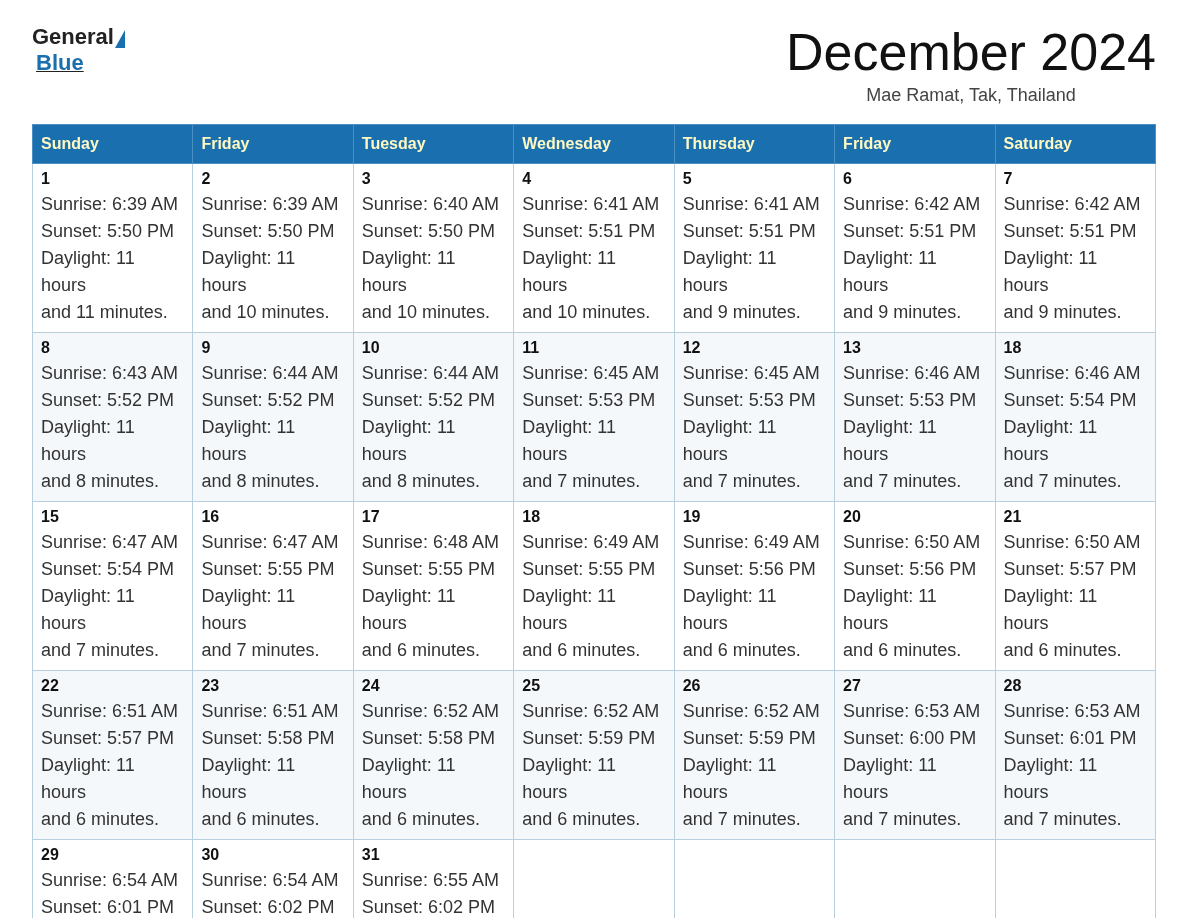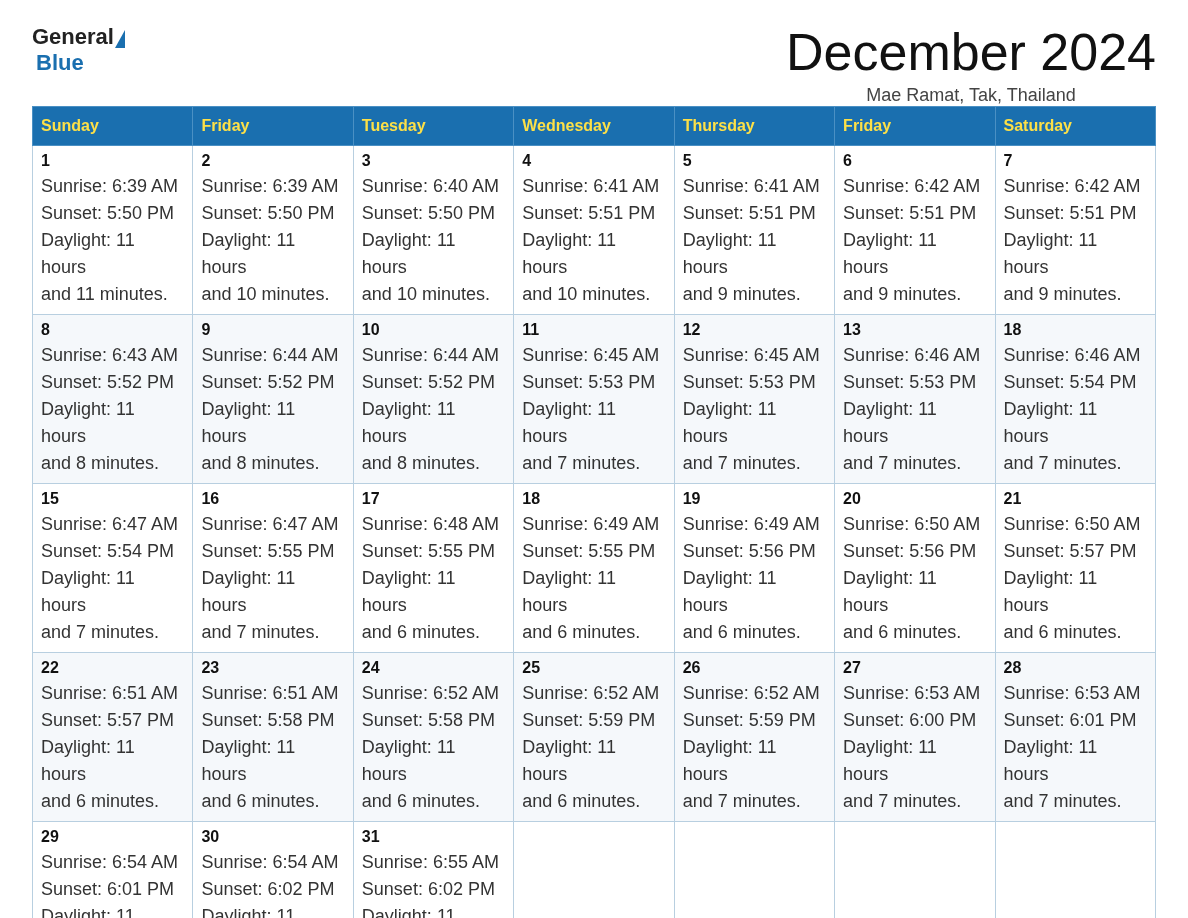--- a/index.html
+++ b/index.html
@@ -8,20 +8,21 @@
       background: #fff;
       color: #222;
       padding: 24px 32px;
       width: 1188px;
       min-height: 918px;
     }
     .header {
       display: flex;
       justify-content: space-between;
       align-items: flex-start;
+      margin-bottom: 18px;
     }
     .logo {
       display: flex;
       flex-direction: column;
       align-items: flex-start;
     }
     .logo-text {
       display: flex;
       align-items: center;
       font-size: 22px;
@@ -60,21 +61,21 @@
       color: #444;
       margin-top: 4px;
     }
     .calendar {
       width: 100%;
       border-collapse: collapse;
       border: 1px solid #a0bcd8;
     }
     .calendar thead tr th {
       background: #1a6faf;
-      color: #fde047;
+      color: #fef9c3;
       font-size: 16px;
       font-weight: bold;
       padding: 10px 8px;
       text-align: left;
       border: 1px solid #4a90c4;
     }
     .calendar tbody tr td {
       vertical-align: top;
       border: 1px solid #b8cfe0;
       padding: 6px 8px;
@@ -104,21 +105,21 @@
   </style>
 </head>
 <body>
 
 <div class="header">
   <div class="logo">
     <div class="logo-text">
       <span class="logo-general">General</span>
       <span class="logo-triangle"></span>
     </div>
-    <div style="margin-left:2px;">
+    <div style="margin-left:2px;text-decoration:underline;">
       <span class="logo-line2">Blue</span>
     </div>
   </div>
   <div class="title-block">
     <h1>December 2024</h1>
     <h2>Mae Ramat, Tak, Thailand</h2>
   </div>
 </div>
 
 <table class="calendar">

